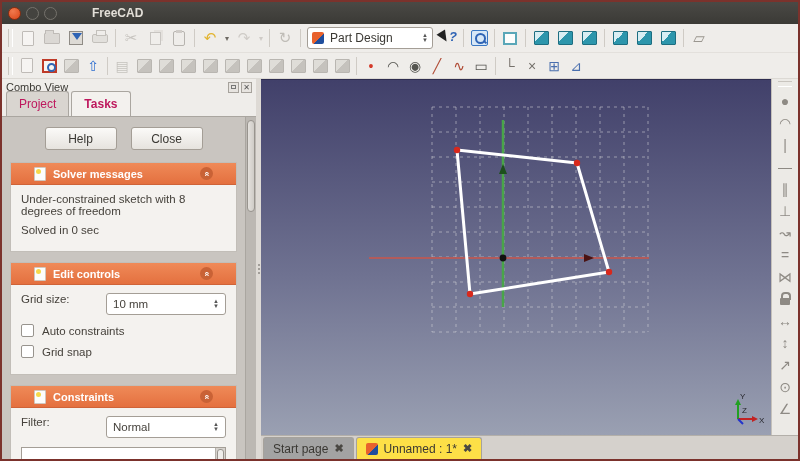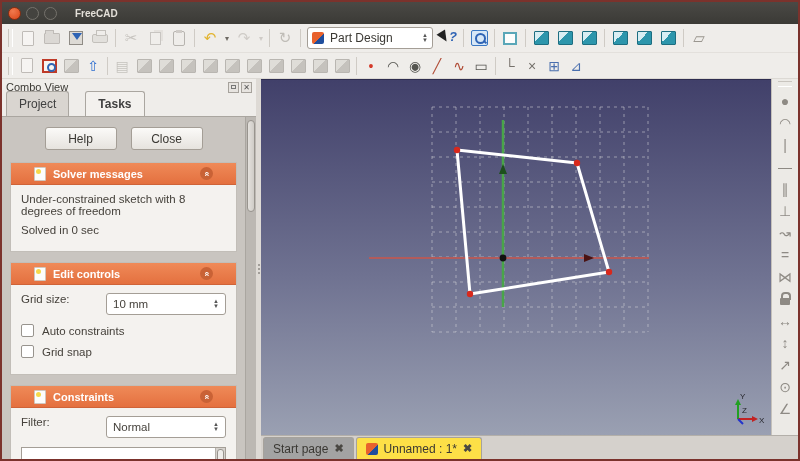--- a/index.html
+++ b/index.html
@@ -5,21 +5,21 @@
   *{margin:0;padding:0;box-sizing:border-box;}
   html,body{width:800px;height:461px;overflow:hidden;}
   body{font-family:"Liberation Sans",sans-serif;font-size:12px;color:#3a3833;background:#555;}
   .window{width:800px;height:461px;border:2px solid #7b322c;display:flex;flex-direction:column;background:#efedea;}
 
   
   .titlebar{height:22px;background:linear-gradient(#4a4945,#3b3a36);display:flex;align-items:center;padding:0 6px;flex:0 0 auto;}
   .wbtn{width:13px;height:13px;border-radius:50%;margin-right:5px;flex:0 0 auto;}
   .wbtn.close{background:radial-gradient(circle at 35% 30%,#f07a4e,#da4518);border:1px solid #8a2d10;}
   .wbtn.plain{background:#44433f;border:1px solid #75726c;}
-  .title-text{color:#e3dfd8;font-weight:bold;font-size:10px;margin-left:13px;}
+  .title-text{color:#e3dfd8;font-weight:bold;font-size:12px;margin-left:30px;}
 
   
   .toolbar{display:flex;align-items:center;background:#efedea;padding:0 3px;flex:0 0 auto;}
   .tb1{height:29px;border-bottom:1px solid #e3e0dc;}
   .tb2{height:26px;border-bottom:1px solid #dcd9d4;}
   .icons{display:flex;align-items:center;}
   .tbi{width:24px;height:22px;display:flex;align-items:center;justify-content:center;font-size:15px;color:#8f8b85;border-radius:3px;flex:0 0 auto;}
   .tb2 .tbi{width:22px;height:20px;font-size:14px;}
   .tbi.small{width:10px;font-size:8px;}
   .tbi.dis{opacity:.55;}
@@ -62,21 +62,21 @@
   
   .main{flex:1;display:flex;min-height:0;}
 
   
   .left-panel{width:254px;display:flex;flex-direction:column;background:#efedea;flex:0 0 auto;min-height:0;}
   .panel-head{height:16px;display:flex;align-items:center;padding:1px 4px;font-size:11px;color:#3a3833;}
   .panel-head .sp{flex:1;}
   .mini{width:11px;height:11px;border:1px solid #a6a29c;background:#e7e4e0;display:flex;align-items:center;justify-content:center;font-size:8px;color:#555;margin-left:2px;}
   .mini .innersq{width:5px;height:4px;border:1px solid #777;}
   .ptabs{display:flex;align-items:flex-end;height:21px;padding-left:4px;background:#efedea;}
-  .ptab{height:20px;padding:12px 12px;display:flex;align-items:center;font-size:12px;border:1px solid #aaa6a0;border-bottom:none;border-radius:3px 3px 0 0;background:#d9d5d0;color:#404040;margin-right:16px;}
+  .ptab{height:20px;padding:12px 12px;display:flex;align-items:center;font-size:12px;border:1px solid #aaa6a0;border-bottom:none;border-radius:3px 3px 0 0;background:#d9d5d0;color:#be185d;margin-right:2px;}
   .ptab.active{background:#f3f1ee;font-weight:bold;height:21px;}
   .tasks-wrap{flex:1;background:#c9c5c0;border-top:1px solid #aaa6a0;position:relative;overflow:hidden;display:flex;min-height:0;}
   .tasks-area{flex:1;padding:10px 8px 0 8px;overflow:hidden;}
   .pscroll{width:11px;background:#bcb8b3;border-left:1px solid #aaa6a0;position:relative;flex:0 0 auto;}
   .pscroll .thumb{position:absolute;top:3px;left:1px;width:8px;height:92px;background:linear-gradient(90deg,#e4e1dd,#cfccc7);border:1px solid #98948e;border-radius:4px;}
   .btnrow{display:flex;justify-content:center;gap:14px;margin-bottom:12px;}
   .btn{min-width:72px;height:23px;padding:0 14px;background:linear-gradient(#fbfaf8,#e6e3de);border:1px solid #a49e96;border-radius:3px;font-size:12px;color:#3a3833;display:flex;align-items:center;justify-content:center;}
   .btn.uline::first-letter{text-decoration:underline;}
 
   .section{margin-bottom:10px;border:1px solid #c2beb8;background:#f4f2ef;}

